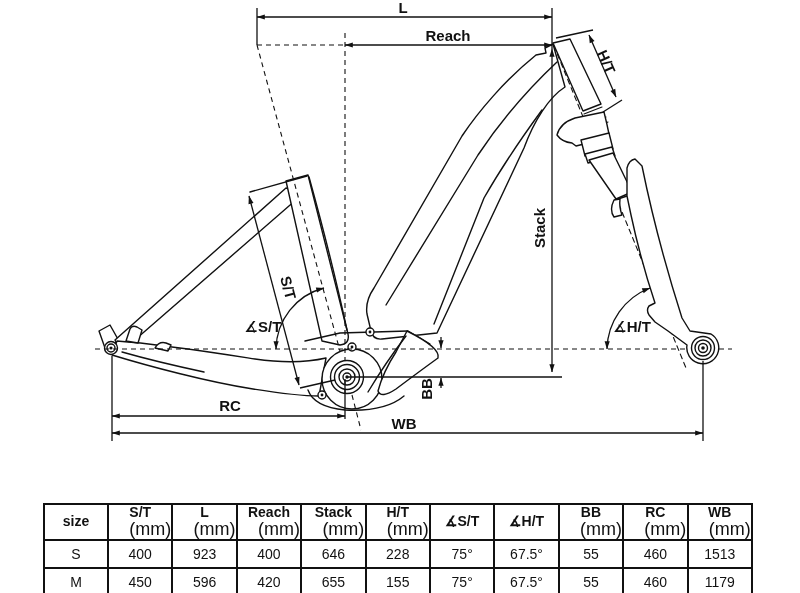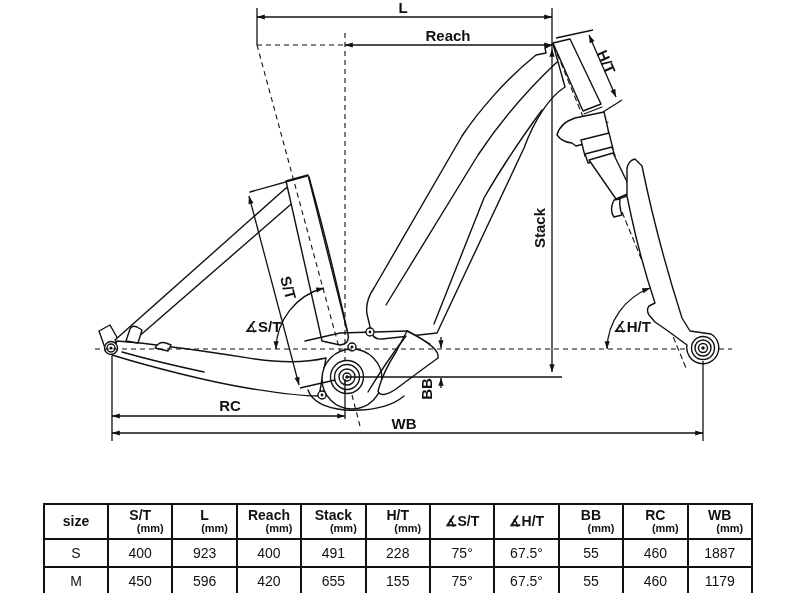--- a/index.html
+++ b/index.html
@@ -7,21 +7,21 @@
   #page{position:relative;width:800px;height:593px;background:#ffffff;overflow:hidden;}
   #diagram{position:absolute;left:0;top:0;}
   svg text{font-family:"Liberation Sans","DejaVu Sans",sans-serif;font-weight:bold;fill:#111;stroke:none;}
   .dimlabel{font-size:15px;}
   .halo{paint-order:stroke;stroke:#ffffff;stroke-width:3px;}
   
   #geo-table{position:absolute;left:43px;top:503px;width:710px;border-collapse:collapse;table-layout:fixed;}
   #geo-table th,#geo-table td{border:2px solid #111;text-align:center;vertical-align:middle;padding:0;background:#fff;color:#111;}
   #geo-table th{height:33px;font-size:14px;font-weight:bold;line-height:1.05;}
   #geo-table td{height:26px;font-size:14px;font-weight:normal;}
-  .h2{font-size:11px;font-weight:bold;padding-left:20px;}
+  .h2{font-size:18px;font-weight:normal;padding-left:20px;}
   .h2:empty{display:none;}
   col.c-size{width:64px;}
 </style>
 </head>
 <body>
 
 <div id="page">
 
   <svg id="diagram" width="800" height="500" viewBox="0 0 800 500">
     <defs>
@@ -210,27 +210,27 @@
             <div class="h2">(mm)</div>
           </th>
       </tr>
     </thead>
     <tbody>
       <tr>
         <td>S</td>
         <td>400</td>
         <td>923</td>
         <td>400</td>
-        <td>491</td>
+        <td>646</td>
         <td>228</td>
         <td>75°</td>
         <td>67.5°</td>
         <td>55</td>
         <td>460</td>
-        <td>1887</td>
+        <td>1513</td>
       </tr>
       <tr>
         <td>M</td>
         <td>450</td>
         <td>596</td>
         <td>420</td>
         <td>655</td>
         <td>155</td>
         <td>75°</td>
         <td>67.5°</td>

